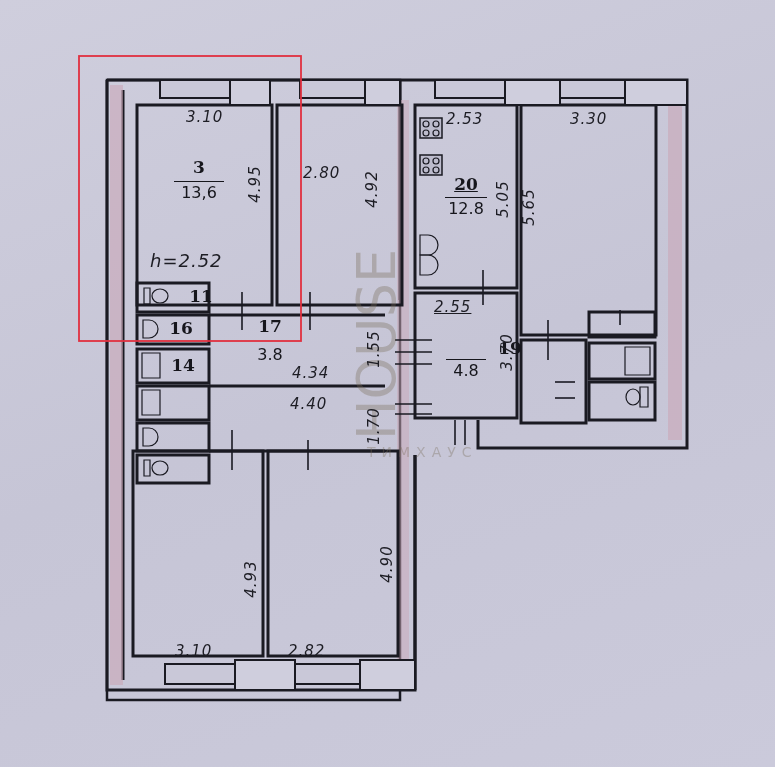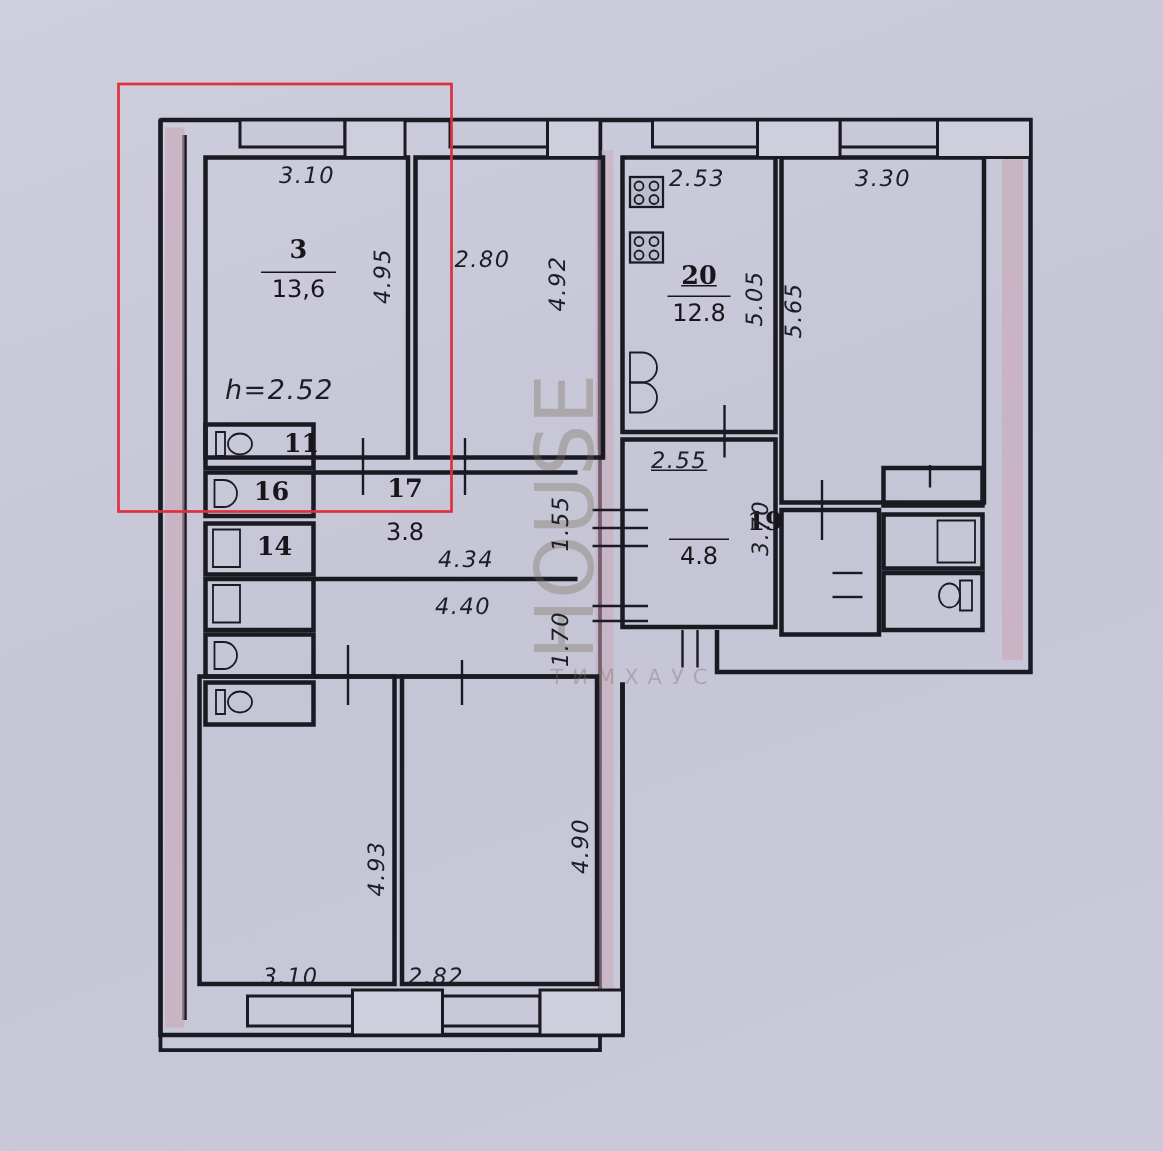--- a/index.html
+++ b/index.html
@@ -172,14 +172,14 @@
   <div class="num" style="left:168px;top:355px;width:30px;">14</div>
 
   <div class="lbl" style="left:292px;top:364px;">4.34</div>
   <div class="lbl" style="left:290px;top:395px;">4.40</div>
   <div class="lbl v" style="left:355px;top:340px;">1.55</div>
   <div class="lbl v" style="left:355px;top:417px;">1.70</div>
 
   <div class="lbl v" style="left:232px;top:570px;">4.93</div>
   <div class="lbl" style="left:175px;top:642px;">3.10</div>
   <div class="lbl v" style="left:368px;top:555px;">4.90</div>
-  <div class="lbl" style="left:272px;top:642px;">2.82</div>
+  <div class="lbl" style="left:288px;top:642px;">2.82</div>
 </div>
 
 </body></html>

